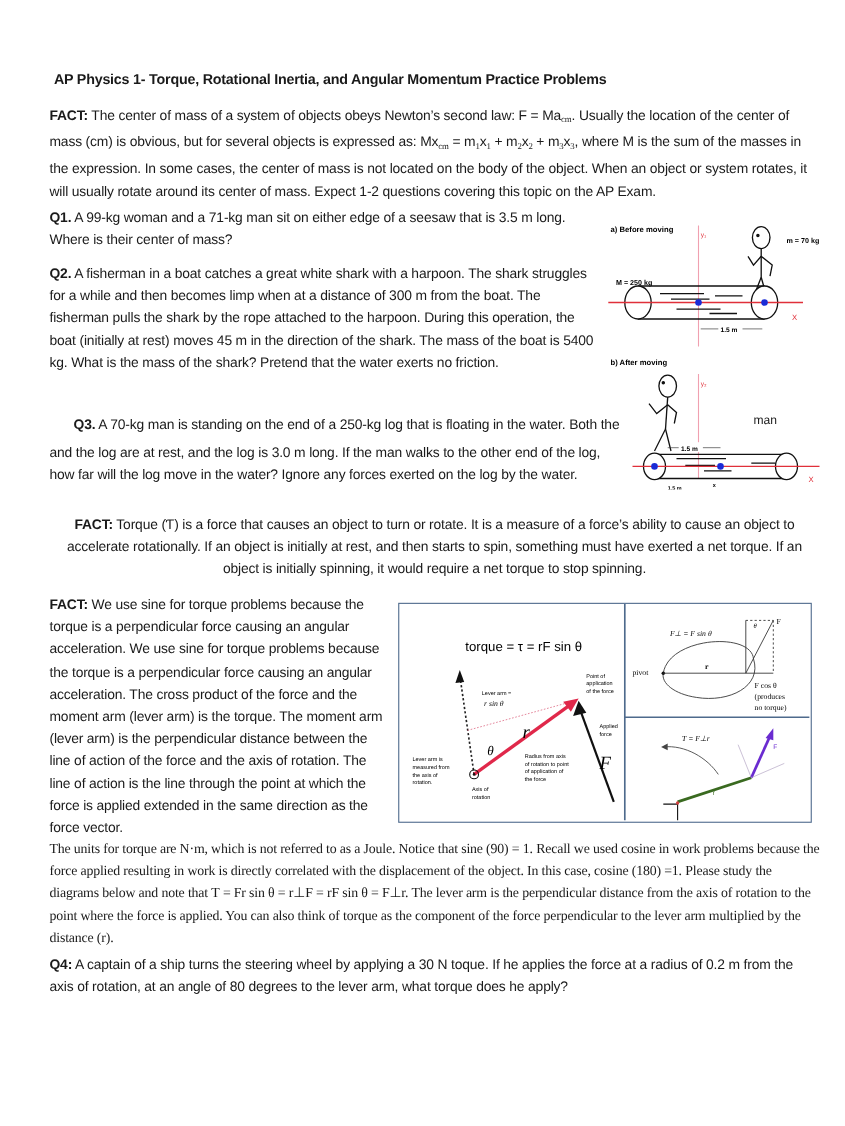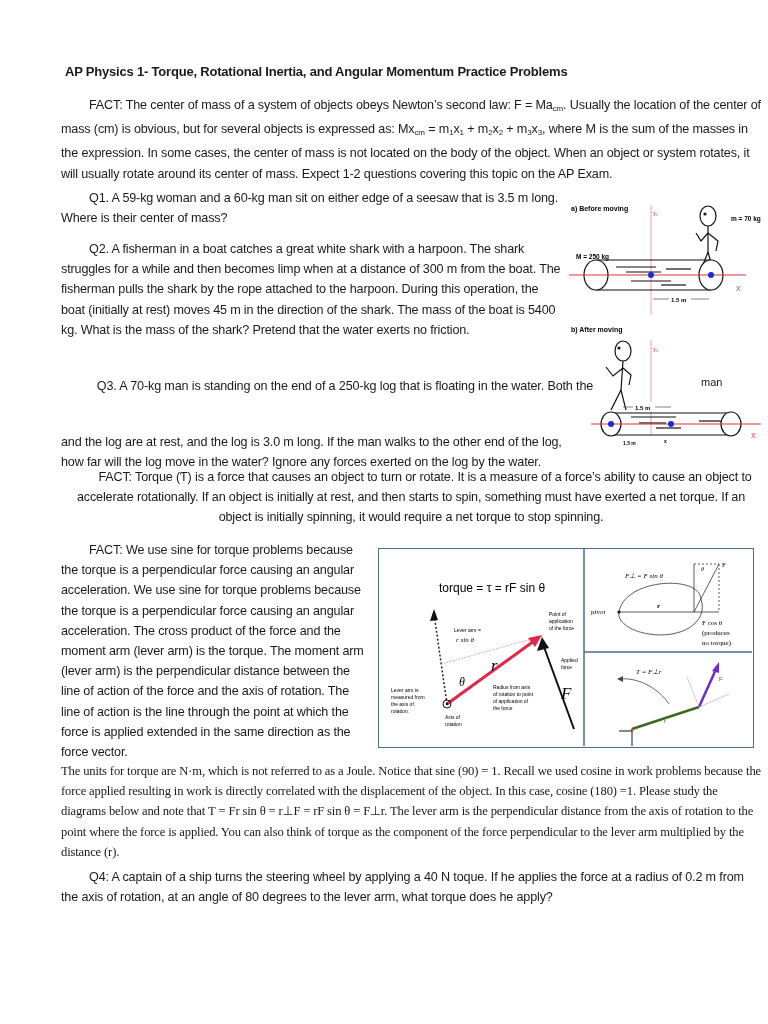--- a/index.html
+++ b/index.html
@@ -1,26 +1,26 @@
 <!DOCTYPE html>
 <html><head>
 <meta charset="utf-8">
 <style>
   html, body { margin: 0; padding: 0; background: #ffffff; }
   body { width: 768px; height: 1024px; position: relative; overflow: hidden;
          font-family: "Liberation Sans", sans-serif; color: #1a1a1a; }
-  .page { position: absolute; left: 16px; top: 0; width: 716px; height: 1024px; padding-left: 37px; }
+  .page { position: absolute; left: 0; top: 0; width: 716px; height: 1024px; padding-left: 37px; }
   .title { position: absolute; left: 49px; top: 64px; font-size: 13px; font-weight: bold; letter-spacing: -0.2px; }
   .para { position: absolute; font-size: 12.6px; line-height: 20.2px; letter-spacing: -0.15px; }
-  .para b { font-weight: normal; margin-left: 28px; }
-  .sub { font-size: 8px; vertical-align: -2px; }
+  .para b { font-weight: bold; }
+  .sub { font-size: 8px; vertical-align: -2px; font-family: Liberation Serif, serif; }
   #p-fact1 { left: 45px; top: 95px; width: 700px; }
   #p-q1 { left: 45px; top: 188px; width: 500px; }
   #p-q2 { left: 45px; top: 239px; width: 500px; }
-  #p-q3 { left: 45px; top: 401px; width: 525px; margin-top: 31px; }
+  #p-q3 { left: 45px; top: 401px; width: 525px; }
   #p-q3-man { position: absolute; left: 685px; top: 376px; font-size: 11px; }
   #p-q3-first { left: 45px; top: 376px; width: 540px; white-space: nowrap; text-align: center; }
   #p-fact2 { left: 45px; top: 467px; width: 700px; text-align: center; }
   #p-fact3 { left: 45px; top: 540px; width: 305px; }
   #p-units { left: 45px; top: 761px; width: 700px; font-family: Liberation Serif, serif; }
   #p-q4 { left: 45px; top: 867px; width: 700px; }
   .fig { position: absolute; }
   .fig text { font-family: "Liberation Sans", sans-serif; }
   .serif { font-family: "Liberation Serif", serif; }
   .diagram-box { position: absolute; left: 362px; top: 548px; width: 376px; height: 200px;
@@ -28,21 +28,21 @@
 </style>
 </head>
 <body>
 
 <div class="page">
 
   <div class="title">AP Physics 1- Torque, Rotational Inertia, and Angular Momentum Practice Problems</div>
 
   <div class="para" id="p-fact1"><b>FACT:</b><span> The center of mass of a system of objects obeys Newton’s second law: F = Ma</span><span class="sub">cm</span><span>. Usually the location of the center of mass (cm) is obvious, but for several objects is expressed as: Mx</span><span class="sub">cm</span><span> = m</span><span class="sub">1</span><span>x</span><span class="sub">1</span><span> + m</span><span class="sub">2</span><span>x</span><span class="sub">2</span><span> + m</span><span class="sub">3</span><span>x</span><span class="sub">3</span><span>, where M is the sum of the masses in the expression. In some cases, the center of mass is not located on the body of the object.  When an object or system rotates, it will usually rotate around its center of mass. Expect 1-2 questions covering this topic on the AP Exam.</span></div>
 
-  <div class="para" id="p-q1"><b>Q1.</b><span> A 59-kg woman and a 60-kg man sit on either edge of a seesaw that is 3.5 m long. Where is their center of mass?</span></div>
+  <div class="para" id="p-q1"><b>Q1.</b><span> A 99-kg woman and a 71-kg man sit on either edge of a seesaw that is 3.5 m long. Where is their center of mass?</span></div>
 
   <div class="para" id="p-q2"><b>Q2.</b><span> A fisherman in a boat catches a great white shark with a harpoon. The shark struggles for a while and then becomes limp when at a distance of 300 m from the boat. The fisherman pulls the shark by the rope attached to the harpoon. During this operation, the boat (initially at rest) moves 45 m in the direction of the shark. The mass of the boat is 5400 kg. What is the mass of the shark? Pretend that the water exerts no friction.</span></div>
 
   <div class="para" id="p-q3-first"><b>Q3.</b><span> A 70-kg man is standing on the end of a 250-kg log that is floating in the water. Both the</span></div>
   <div id="p-q3-man">man</div>
   <div class="para" id="p-q3">and the log are at rest, and the log is 3.0 m long. If the man walks to the other end of the log, how far will the log move in the water? Ignore any forces exerted on the log by the water.</div>
 
   <svg class="fig" style="left:545px; top:195px;" width="215" height="250" viewBox="0 0 215 250">
 
     <text x="10" y="16" font-size="7" font-weight="bold">a) Before moving</text>
@@ -182,15 +182,15 @@
       <text x="340" y="132" font-size="6" fill="#6a2bd0">F</text>
       <text x="285" y="174" font-size="6" fill="#3a6a20">r</text>
       <line x1="240" y1="182" x2="253" y2="182" stroke="#111" stroke-width="1"></line>
       <line x1="253" y1="182" x2="253" y2="197" stroke="#111" stroke-width="1"></line>
       <circle cx="253" cy="181" r="1.5" fill="#d04040"></circle>
     </svg>
   </div>
 
   <div class="para" id="p-units">The units for torque are N·m, which is not referred to as a Joule. Notice that sine (90) = 1. Recall we used cosine in work problems because the force applied resulting in work is directly correlated with the displacement of the object. In this case, cosine (180) =1.  Please study the diagrams below and note that Ƭ = Fr sin θ = r⊥F = rF sin θ = F⊥r.  The lever arm is the perpendicular distance from the axis of rotation to the point where the force is applied. You can also think of torque as the component of the force perpendicular to the lever arm multiplied by the distance (r).</div>
 
-  <div class="para" id="p-q4"><b>Q4:</b><span> A captain of a ship turns the steering wheel by applying a 40 N toque. If he applies the force at a radius of 0.2 m from the axis of rotation, at an angle of 80 degrees to the lever arm, what torque does he apply?</span></div>
+  <div class="para" id="p-q4"><b>Q4:</b><span> A captain of a ship turns the steering wheel by applying a 30 N toque. If he applies the force at a radius of 0.2 m from the axis of rotation, at an angle of 80 degrees to the lever arm, what torque does he apply?</span></div>
 
 </div>
 
 </body></html>

